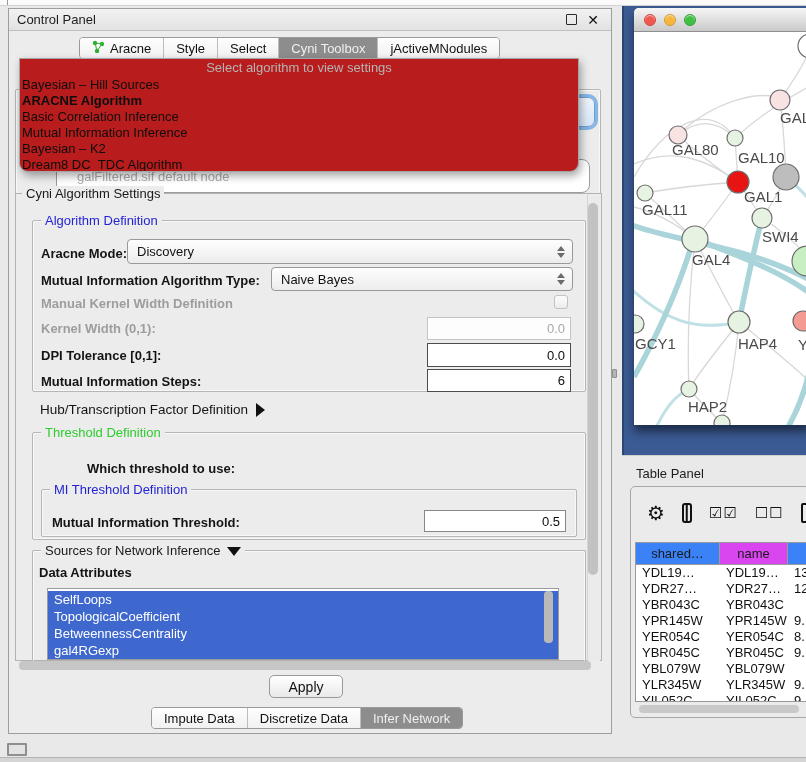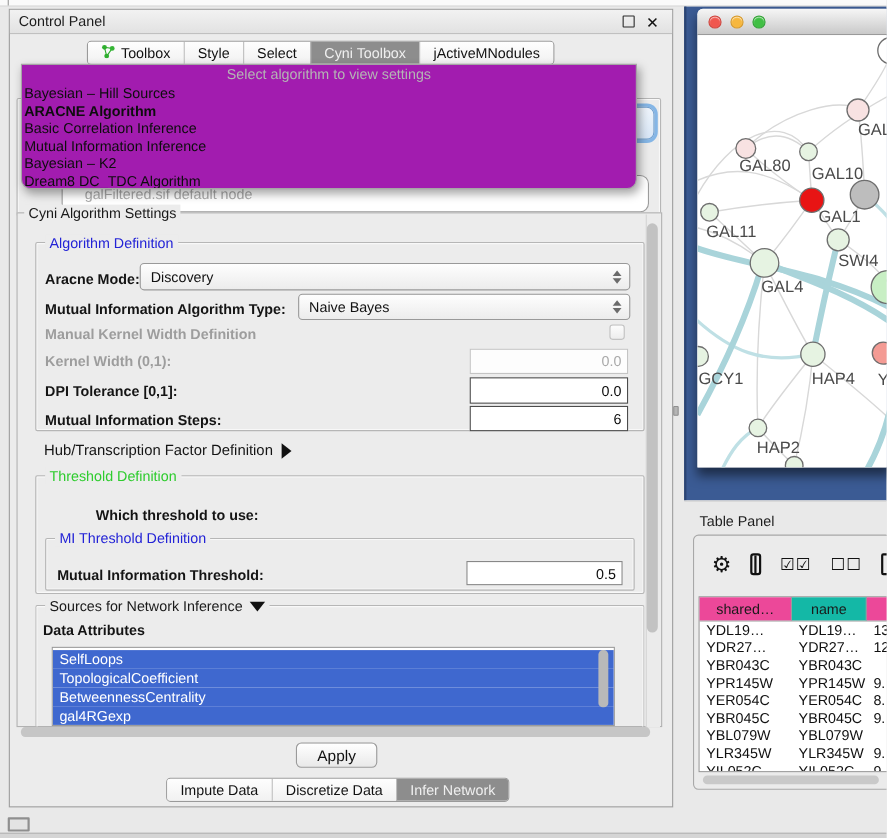--- a/index.html
+++ b/index.html
@@ -31,21 +31,21 @@
   .gbox { position:absolute; border:1px solid #b6b6b6; border-radius:2px; box-shadow:inset 0 0 0 1px rgba(255,255,255,.65); }
   .gtitle { position:absolute; top:-8px; left:8px; background:#ececec; padding:0 4px; font-size:13px; white-space:nowrap; }
   .gtitle.blue { color:#2323d6; }
   .gtitle.green { color:#2ecc2e; }
 
   
   .focus-btn { position:absolute; left:562px; top:88px; width:24px; height:30px; border-radius:7px; background:linear-gradient(#eef4fb,#d8e6f6); box-shadow:0 0 0 3px #85b6e6; border:1px solid #6f9fd0; }
   .ghost-field { position:absolute; left:47px; top:150px; width:534px; height:34px; border:1px solid #9c9c9c; border-radius:8px; background:#fff; display:flex; align-items:center; padding-left:20px; color:#aaaaaa; }
 
   
-  .dropdown { position:absolute; left:10px; top:49px; width:560px; height:114px; background:#a21caf; border:1px solid #a5a5a5; border-radius:0 0 9px 9px; box-shadow:2px 4px 9px rgba(0,0,0,.35); z-index:50; overflow:hidden; }
+  .dropdown { position:absolute; left:10px; top:49px; width:560px; height:114px; background:#b91c1c; border:1px solid #a5a5a5; border-radius:0 0 9px 9px; box-shadow:2px 4px 9px rgba(0,0,0,.35); z-index:50; overflow:hidden; }
   .dd-hint { height:18px; line-height:18px; text-align:center; color:#b4b4b4; font-size:13px; }
   .dd-item { height:16px; line-height:16px; padding-left:2px; font-size:13px; color:#0d0d0d; }
   .dd-item.bold { font-weight:bold; }
 
   
   .settings-frame { position:absolute; left:6px; top:184px; width:587px; height:468px; border:1px solid #b2b2b2; background:#ececec; }
   .settings-title { position:absolute; top:-8px; left:6px; background:#ececec; padding:0 4px; font-size:13px; }
   .v-scroll-track { position:absolute; right:1px; top:1px; width:13px; height:466px; background:#ebebeb; border-left:1px solid #d4d4d4; }
   .v-scroll-thumb { position:absolute; right:2px; top:8px; width:10px; height:372px; background:#c2c2c2; border-radius:5px; }
   .h-scroll-thumb { position:absolute; left:10px; top:652px; width:572px; height:9px; background:#c6c6c6; border-radius:4px; }
@@ -91,22 +91,22 @@
   .tp-title { position:absolute; left:14px; top:10px; font-size:13px; color:#1c1c1c; }
   .tp-frame { position:absolute; left:8px; top:30px; width:180px; height:232px; border:1px solid #a8a8a8; border-radius:5px; background:#ebebeb; overflow:hidden; }
   .tp-toolbar { position:absolute; left:0; top:0; width:100%; height:52px; display:flex; align-items:center; gap:17px; padding-left:16px; }
   .icon-gear { font-size:20px; color:#111; }
   .icon-cols { width:20px; height:20px; border:2.5px solid #111; border-radius:3px; position:relative; }
   .icon-cols::after { content:""; position:absolute; left:50%; top:0; width:2.5px; height:100%; background:#111; transform:translateX(-50%); }
   .icon-checks { font-size:15px; color:#111; letter-spacing:1px; }
   .icon-file { width:15px; height:20px; border:2.5px solid #111; border-radius:2px; }
   .tp-table { position:absolute; left:4px; top:55px; width:200px; background:#fff; border:1px solid #999; }
   .thead { display:flex; height:22px; border-bottom:1px solid #9b9b9b; }
-  .th { display:flex; align-items:center; justify-content:center; font-size:13px; border-right:1px solid #9b9b9b; background:#14b8a6; }
-  .th.sel { background:#ec4899; }
+  .th { display:flex; align-items:center; justify-content:center; font-size:13px; border-right:1px solid #9b9b9b; background:#d946ef; }
+  .th.sel { background:#3b82f6; }
   .c0 { width:84px; } .c1 { width:68px; } .c2 { width:46px; }
   .tbody { height:136px; overflow:hidden; }
   .trow { display:flex; height:16px; }
   .tcell { font-size:13px; line-height:16px; padding-left:6px; white-space:nowrap; overflow:hidden; color:#111; }
   .tp-hscroll { position:absolute; left:8px; top:218px; width:160px; height:8px; background:#c9c9c9; border-radius:4px; }
 </style>
 </head>
 <body>
 
 <div class="top-strip">
@@ -124,21 +124,21 @@
 
   <div class="seg">
         <span class="tab-icon">
           <svg width="13" height="13" viewBox="0 0 13 13">
             <path d="M3,3 L10,4 L5,11 Z" fill="none" stroke="#2faf2f" stroke-width="1"></path>
             <circle cx="3" cy="3" r="2.2" fill="#2faf2f"></circle>
             <circle cx="10" cy="4" r="2.2" fill="#35b535"></circle>
             <circle cx="5" cy="11" r="2.2" fill="#2faf2f"></circle>
           </svg>
         </span>
-        <span class="tab-label">Toolbox</span>
+        <span class="tab-label">Aracne</span>
       </div>
       <div class="seg">
 
         <span class="tab-label">Style</span>
       </div>
       <div class="seg">
 
         <span class="tab-label">Select</span>
       </div>
       <div class="seg selected">

